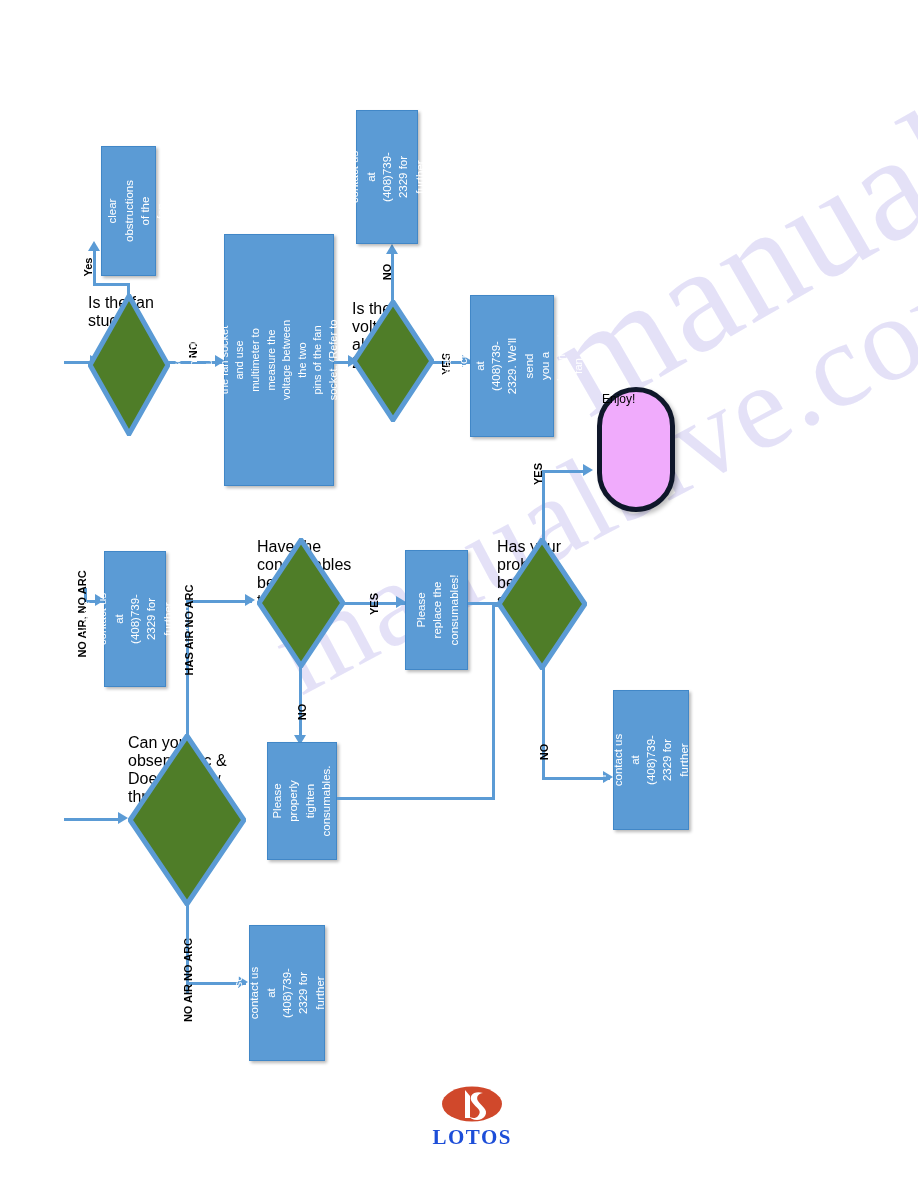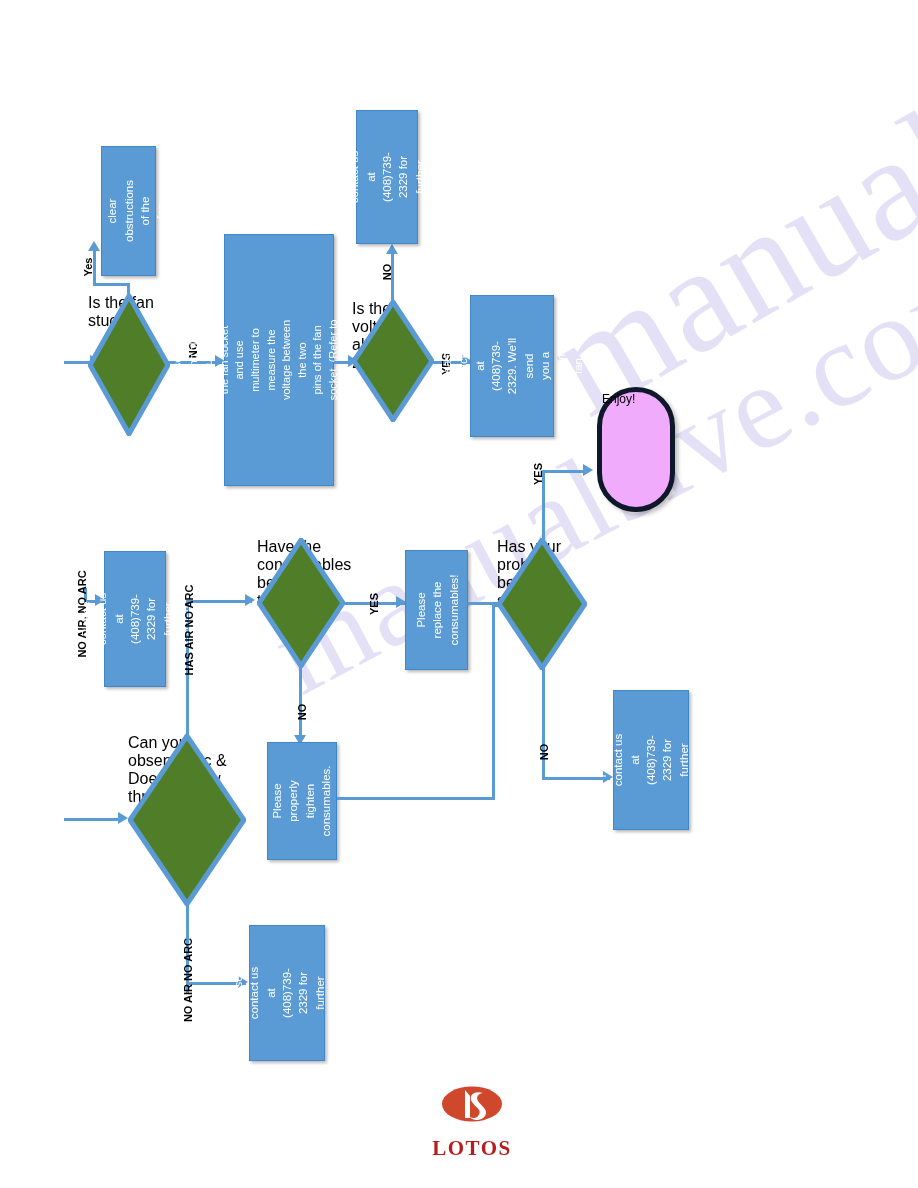--- a/index.html
+++ b/index.html
@@ -127,25 +127,26 @@
     position: absolute;
     left: 432px;
     top: 1086px;
     width: 80px;
     height: 66px;
     text-align: center;
   }
   #logo .mark { position: relative; width: 62px; height: 38px; margin: 0 auto; }
   #logo .wordmark {
     font-family: "Liberation Serif", serif;
-    color: #b91c1c;
+    color: #1d4ed8;
     font-size: 21px;
     font-weight: bold;
     letter-spacing: 1.5px;
-    margin-top: 12px;
+    margin-top: 1px;
+    text-align: right;
   }
 </style>
 </head>
 <body>
 
 <div id="page">
 
   <div class="watermark wm-a">manualsive.com</div>
   <div class="watermark wm-b">manualsive.com</div>
 

